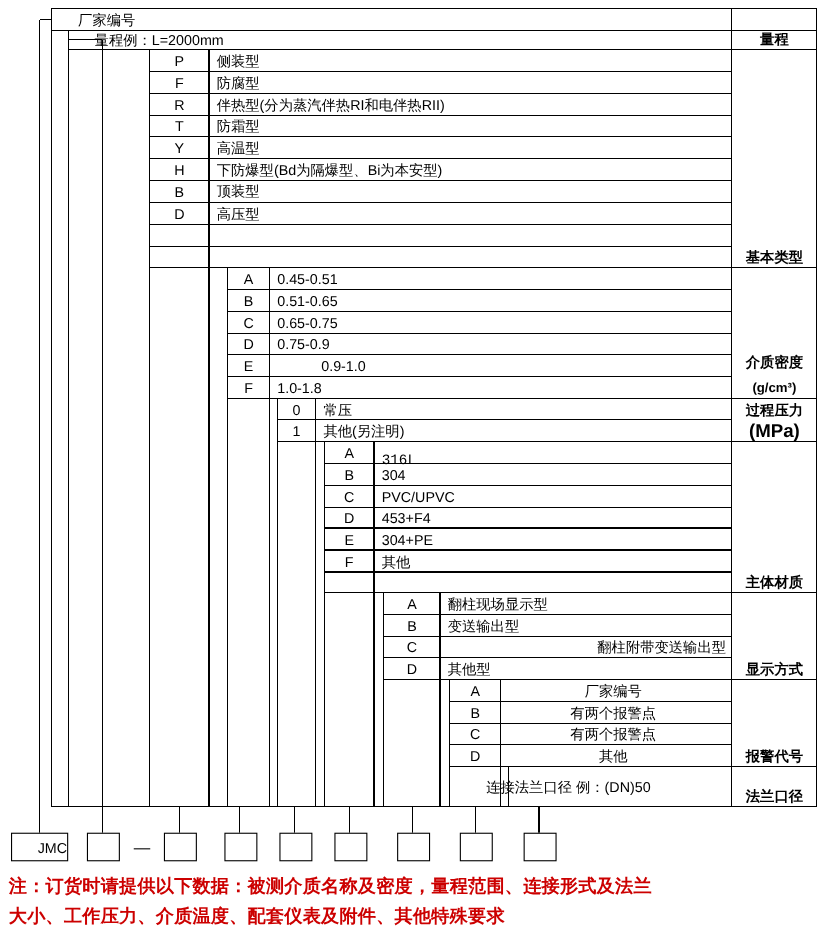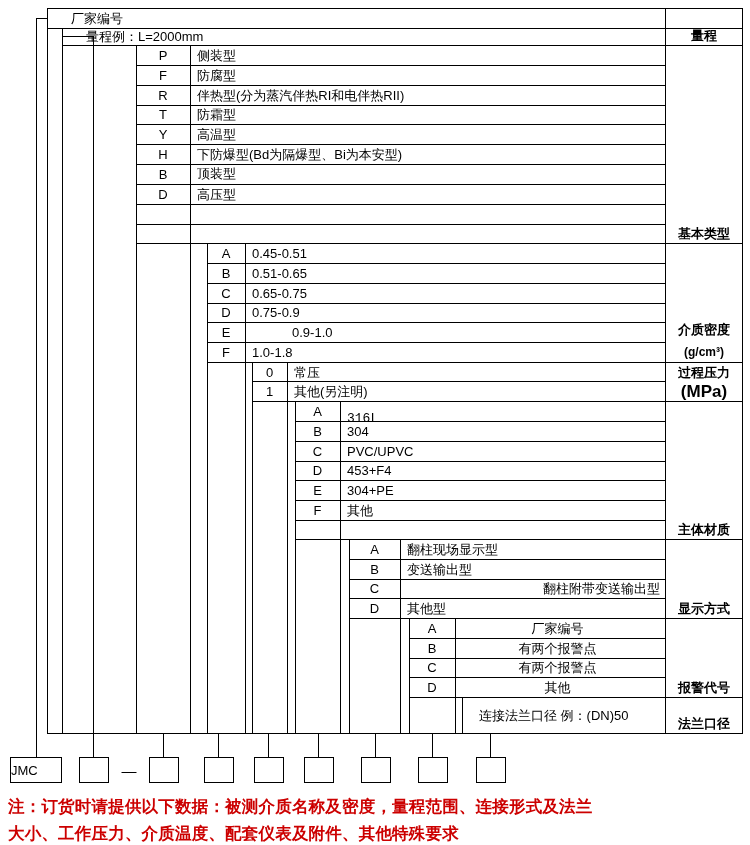--- a/index.html
+++ b/index.html
@@ -36,21 +36,21 @@
     flex-direction:column;
   }
   .grouplabel span{display:block;}
   .topcell{padding-left:8px;font-size:13px;}
   .footbox{
     position:absolute;
     box-sizing:border-box;
     border:1px solid #000;
     display:flex;
     align-items:center;
-    justify-content:flex-start;
+    justify-content:flex-end;
     font-size:13px;
     background:#fff;
   }
   .note{
     position:absolute;
     left:8px;
     font-weight:bold;
     color:#cc0000;
     font-size:16.5px;
     line-height:27px;
@@ -359,21 +359,21 @@
 <div class="cell desc" style="left:455px;top:658px;width:205px;height:19px;justify-content:center;padding-left:0;">
     <span>有两个报警点</span>
   </div>
 <div class="cell code" style="left:409px;top:677px;width:46px;height:20px;">
     <span>D</span>
   </div>
 <div class="cell desc" style="left:455px;top:677px;width:205px;height:20px;justify-content:center;padding-left:0;">
     <span>其他</span>
   </div>
 
-<div class="cell desc" style="left:472px;top:697px;width:200px;height:36px;">
+<div class="cell desc" style="left:435px;top:697px;width:200px;height:36px;">
     <span>连接法兰口径 例：(DN)50</span>
   </div>
 
 <div class="footbox" style="left:10px;top:757px;width:52px;height:26px;">
   <span>JMC</span>
 </div>
 <div class="footbox" style="left:79px;top:757px;width:30px;height:26px;">
   <span></span>
 </div>
 <div class="cell" style="left:114px;top:757px;width:30px;height:26px;justify-content:center;font-size:15px;">

